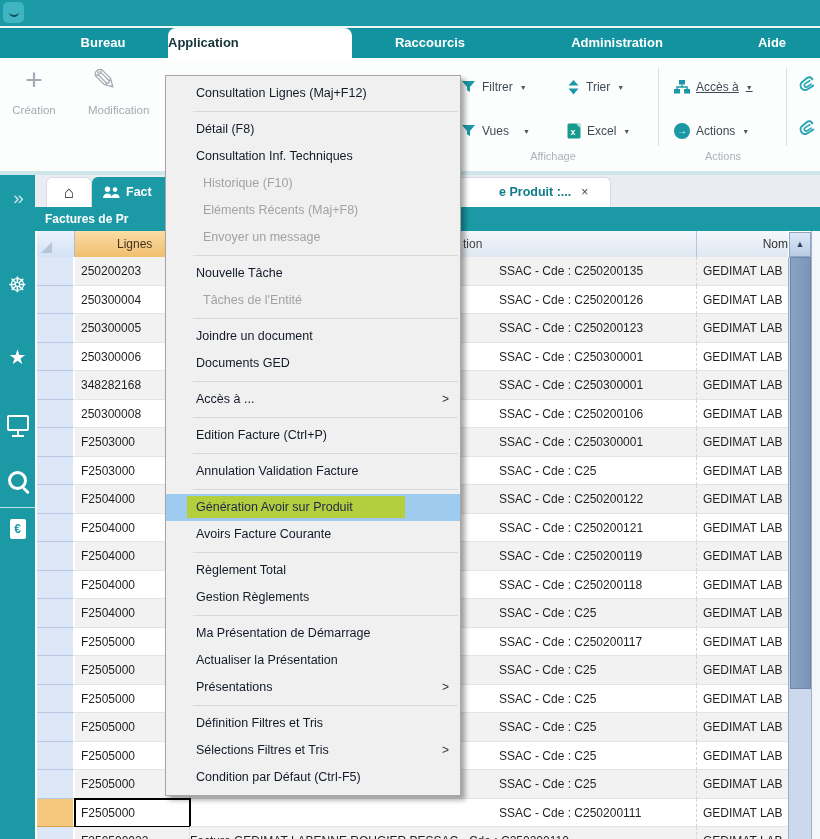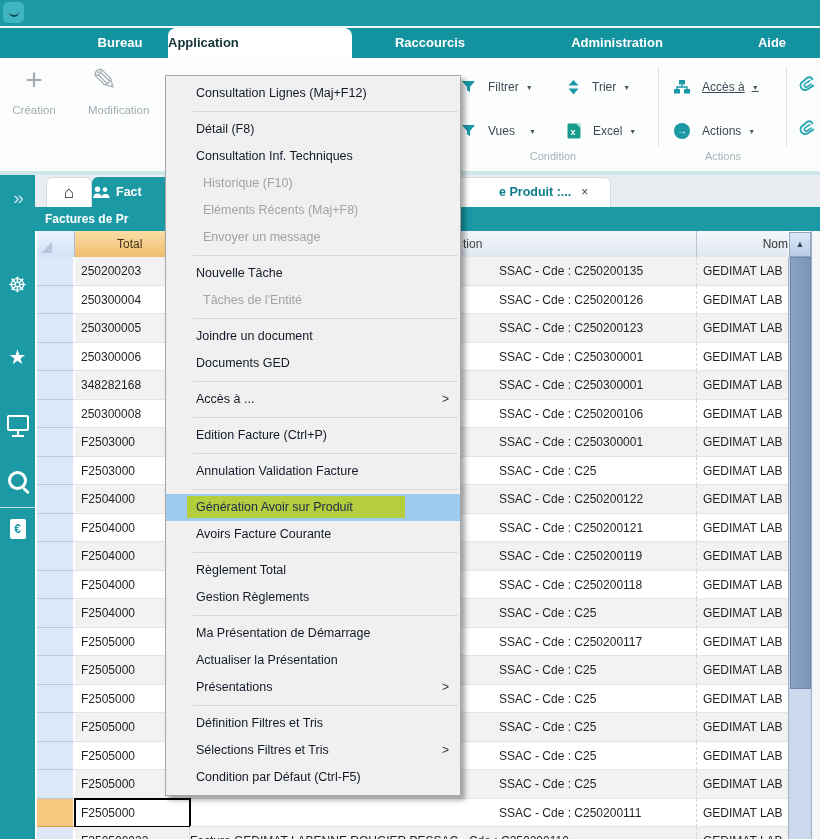--- a/index.html
+++ b/index.html
@@ -18,21 +18,21 @@
   .mtab{position:absolute;top:0;height:30px;line-height:30px;font-size:13px;font-weight:bold;
     color:#fff;transform:translateX(-50%);white-space:nowrap;}
   .mtab.active{transform:none;background:#fff;color:#14343a;border-radius:8px 8px 0 0;}
 
   
   .ribbon{position:absolute;left:0;top:58px;width:820px;height:113px;background:#fcfdfd;}
   .bigbtn{position:absolute;top:6px;text-align:center;color:#a4abb2;}
   .bigbtn .bicon{font-size:30px;line-height:32px;height:34px;font-weight:300;}
   .bigbtn .blabel{font-size:11.5px;margin-top:6px;white-space:nowrap;}
   .rbtn{position:absolute;height:22px;display:flex;align-items:center;font-size:12px;color:#3f4a54;white-space:nowrap;}
-  .rbtn .lab{margin-left:12px;}
+  .rbtn .lab{margin-left:6px;}
   .dd{font-size:7px;color:#4a5560;margin-left:7px;}
   .grouplab{position:absolute;top:92px;font-size:11px;color:#aab1b8;transform:translateX(-50%);}
   .vsep{position:absolute;top:10px;height:78px;width:1px;background:#dcdfe3;}
   .circbtn{width:16px;height:16px;border-radius:50%;background:#1b98a5;color:#fff;font-size:10px;
     line-height:16px;text-align:center;font-weight:bold;}
   .clip{display:inline-block;transform:rotate(12deg);}
   .tealline{position:absolute;left:0;top:171px;width:820px;height:4px;background:#cfe7ea;}
 
   
   .sidebar{position:absolute;left:0;top:175px;width:35px;height:664px;background:#1b9aa6;}
@@ -48,21 +48,21 @@
   .docicon{position:relative;width:16px;height:20px;background:#fff;border-radius:2px;margin:0 auto;
     color:#1b9aa6;font-weight:bold;font-size:12px;line-height:20px;}
 
   
   .tabrow{position:absolute;left:35px;top:175px;width:785px;height:32px;background:#e9edf2;}
   .tab-home{position:absolute;left:11px;top:2px;width:46px;height:30px;background:#fff;
     border:1px solid #d7dce2;border-bottom:none;border-radius:6px 6px 0 0;text-align:center;
     font-size:17px;font-weight:bold;color:#1b1b1b;line-height:30px;box-sizing:border-box;}
   .tab-fact{position:absolute;left:57px;top:2px;width:110px;height:30px;background:#1b9aa6;
     border-radius:6px 6px 0 0;color:#fff;font-size:12.5px;font-weight:bold;display:flex;
-    align-items:center;box-sizing:border-box;}
+    align-items:center;padding-left:10px;box-sizing:border-box;}
   .tab-prod{position:absolute;left:390px;top:2px;width:186px;height:30px;background:#fff;
     border:1px solid #d7dce2;border-bottom:none;border-radius:6px 6px 0 0;box-sizing:border-box;
     font-size:12.5px;font-weight:bold;color:#0f7c8a;line-height:28px;padding-left:73px;white-space:nowrap;}
   .tab-prod .x{color:#454545;font-weight:normal;margin-left:10px;font-size:12px;}
   .titleband{position:absolute;left:35px;top:207px;width:785px;height:24px;background:#1b9aa6;
     color:#fff;font-size:12px;font-weight:bold;line-height:24px;padding-left:10px;box-sizing:border-box;}
 
   
   .thead{position:absolute;left:37px;top:231px;width:751px;height:26px;display:flex;
     border-bottom:2px solid #e2a94e;box-sizing:content-box;font-size:12px;color:#3a3a3a;}
@@ -126,21 +126,21 @@
 <div id="screen">
 
   <div class="topbar">
     <div class="winicon">
         <div class="arc"></div>
       </div>
   </div>
   <div class="topline"></div>
 
   <div class="menubar" id="menubar">
-      <div class="mtab" style="left: 120px;">Bureau</div>
+      <div class="mtab" style="left: 103px;">Bureau</div>
       <div class="mtab active" style="left: 168px; width: 184px;">Application</div>
       <div class="mtab" style="left: 430px;">Raccourcis</div>
       <div class="mtab" style="left: 617px;">Administration</div>
       <div class="mtab" style="left: 772px;">Aide</div>
     </div>
 
   <div class="ribbon">
     <div class="bigbtn" style="left:6px;width:56px;">
       <div class="bicon">+</div>
       <div class="blabel">Création</div>
@@ -174,21 +174,21 @@
     </div>
     <div class="rbtn" style="left:567px;top:62px;">
       <svg width="14" height="16" viewBox="0 0 14 16">
           <rect x="0.5" y="0.5" width="13" height="15" rx="1.5" fill="#169c8f"></rect>
           <polygon points="9,0.5 13.5,0.5 13.5,5" fill="#bfe7e1"></polygon>
           <text x="6" y="12" font-size="9" font-family="Liberation Sans" font-weight="bold" fill="#fff" text-anchor="middle">x</text>
         </svg>
       <span class="lab">Excel</span>
         <span class="dd">▼</span>
     </div>
-    <div class="grouplab" style="left:553px;">Condition</div>
+    <div class="grouplab" style="left:553px;">Affichage</div>
 
     <div class="vsep" style="left:658px;"></div>
 
     <div class="rbtn" style="left:674px;top:18px;text-decoration:underline;">
       <svg width="16" height="14" viewBox="0 0 16 14">
           <rect x="5" y="0" width="6" height="4.5" fill="#1b98a5"></rect>
           <rect x="0" y="9" width="6" height="4.5" fill="#1b98a5"></rect>
           <rect x="10" y="9" width="6" height="4.5" fill="#1b98a5"></rect>
           <path d="M8 4.5 V7 M3 9 V7 H13 V9" stroke="#1b98a5" stroke-width="1.4" fill="none"></path>
         </svg>
@@ -253,21 +253,21 @@
     <div class="tab-prod">
       <span>e Produit :...</span><span class="x">×</span>
     </div>
   </div>
   <div class="titleband">Factures de Pr</div>
 
   <div class="thead">
     <div class="h-sel">
         <div class="tri"></div>
       </div>
-    <div class="h-fact">Total</div>
+    <div class="h-fact">Lignes</div>
     <div class="h-des">
         <span>tion</span>
       </div>
     <div class="h-nom">Nom</div>
   </div>
   <div class="upbtn"><span>▲</span></div>
 
   <div class="tbody" id="tbody">
       <div class="tr odd">
         <div class="c-sel"></div>

